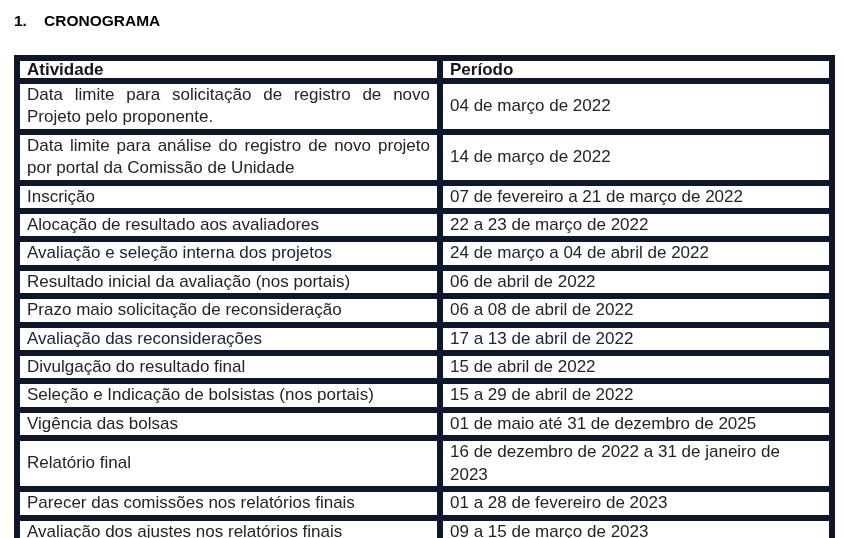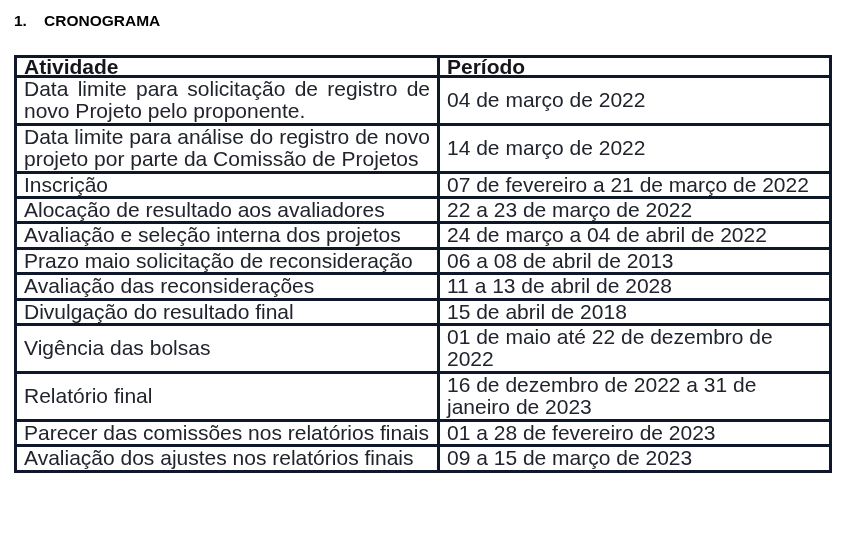--- a/index.html
+++ b/index.html
@@ -32,23 +32,23 @@
   }
   table.cronograma {
     margin-top: 25px;
     border-collapse: collapse;
     width: 815px;
     table-layout: fixed;
   }
   col.col-activity { width: 423px; }
   col.col-period  { width: 392px; }
   th, td {
-    border: 3px solid #0f172a;
+    border: 6px solid #0f172a;
     padding: 0 7px;
-    font-size: 21px;
+    font-size: 17px;
     vertical-align: middle;
     overflow: hidden;
   }
   th {
     text-align: left;
     font-weight: bold;
     line-height: 15px;
     padding-top: 1px;
     padding-bottom: 1px;
     color: #14161c;
@@ -76,50 +76,58 @@
         <th>Atividade</th>
         <th>Período</th>
       </tr>
     </thead>
     <tbody id="table-body">
         <tr>
           <td class="activity-cell">Data limite para solicitação de registro de novo Projeto pelo proponente.</td>
           <td class="period-cell">04 de março de 2022</td>
         </tr>
         <tr>
-          <td class="activity-cell">Data limite para análise do registro de novo projeto por parte da Comissão de Projetos</td>
+          <td class="activity-cell">Data limite para análise do registro de novo projeto por portal da Comissão de Unidade</td>
           <td class="period-cell">14 de março de 2022</td>
         </tr>
         <tr>
           <td class="activity-cell">Inscrição</td>
           <td class="period-cell">07 de fevereiro a 21 de março de 2022</td>
         </tr>
         <tr>
           <td class="activity-cell">Alocação de resultado aos avaliadores</td>
           <td class="period-cell">22 a 23 de março de 2022</td>
         </tr>
         <tr>
           <td class="activity-cell">Avaliação e seleção interna dos projetos</td>
           <td class="period-cell">24 de março a 04 de abril de 2022</td>
         </tr>
         <tr>
+          <td class="activity-cell">Resultado inicial da avaliação (nos portais)</td>
+          <td class="period-cell">06 de abril de 2022</td>
+        </tr>
+        <tr>
           <td class="activity-cell">Prazo maio solicitação de reconsideração</td>
-          <td class="period-cell">06 a 08 de abril de 2013</td>
+          <td class="period-cell">06 a 08 de abril de 2022</td>
         </tr>
         <tr>
           <td class="activity-cell">Avaliação das reconsiderações</td>
-          <td class="period-cell">11 a 13 de abril de 2028</td>
+          <td class="period-cell">17 a 13 de abril de 2022</td>
         </tr>
         <tr>
           <td class="activity-cell">Divulgação do resultado final</td>
-          <td class="period-cell">15 de abril de 2018</td>
+          <td class="period-cell">15 de abril de 2022</td>
+        </tr>
+        <tr>
+          <td class="activity-cell">Seleção e Indicação de bolsistas (nos portais)</td>
+          <td class="period-cell">15 a 29 de abril de 2022</td>
         </tr>
         <tr>
           <td class="activity-cell">Vigência das bolsas</td>
-          <td class="period-cell">01 de maio até 22 de dezembro de 2022</td>
+          <td class="period-cell">01 de maio até 31 de dezembro de 2025</td>
         </tr>
         <tr>
           <td class="activity-cell">Relatório final</td>
           <td class="period-cell">16 de dezembro de 2022 a 31 de janeiro de 2023</td>
         </tr>
         <tr>
           <td class="activity-cell">Parecer das comissões nos relatórios finais</td>
           <td class="period-cell">01 a 28 de fevereiro de 2023</td>
         </tr>
         <tr>

